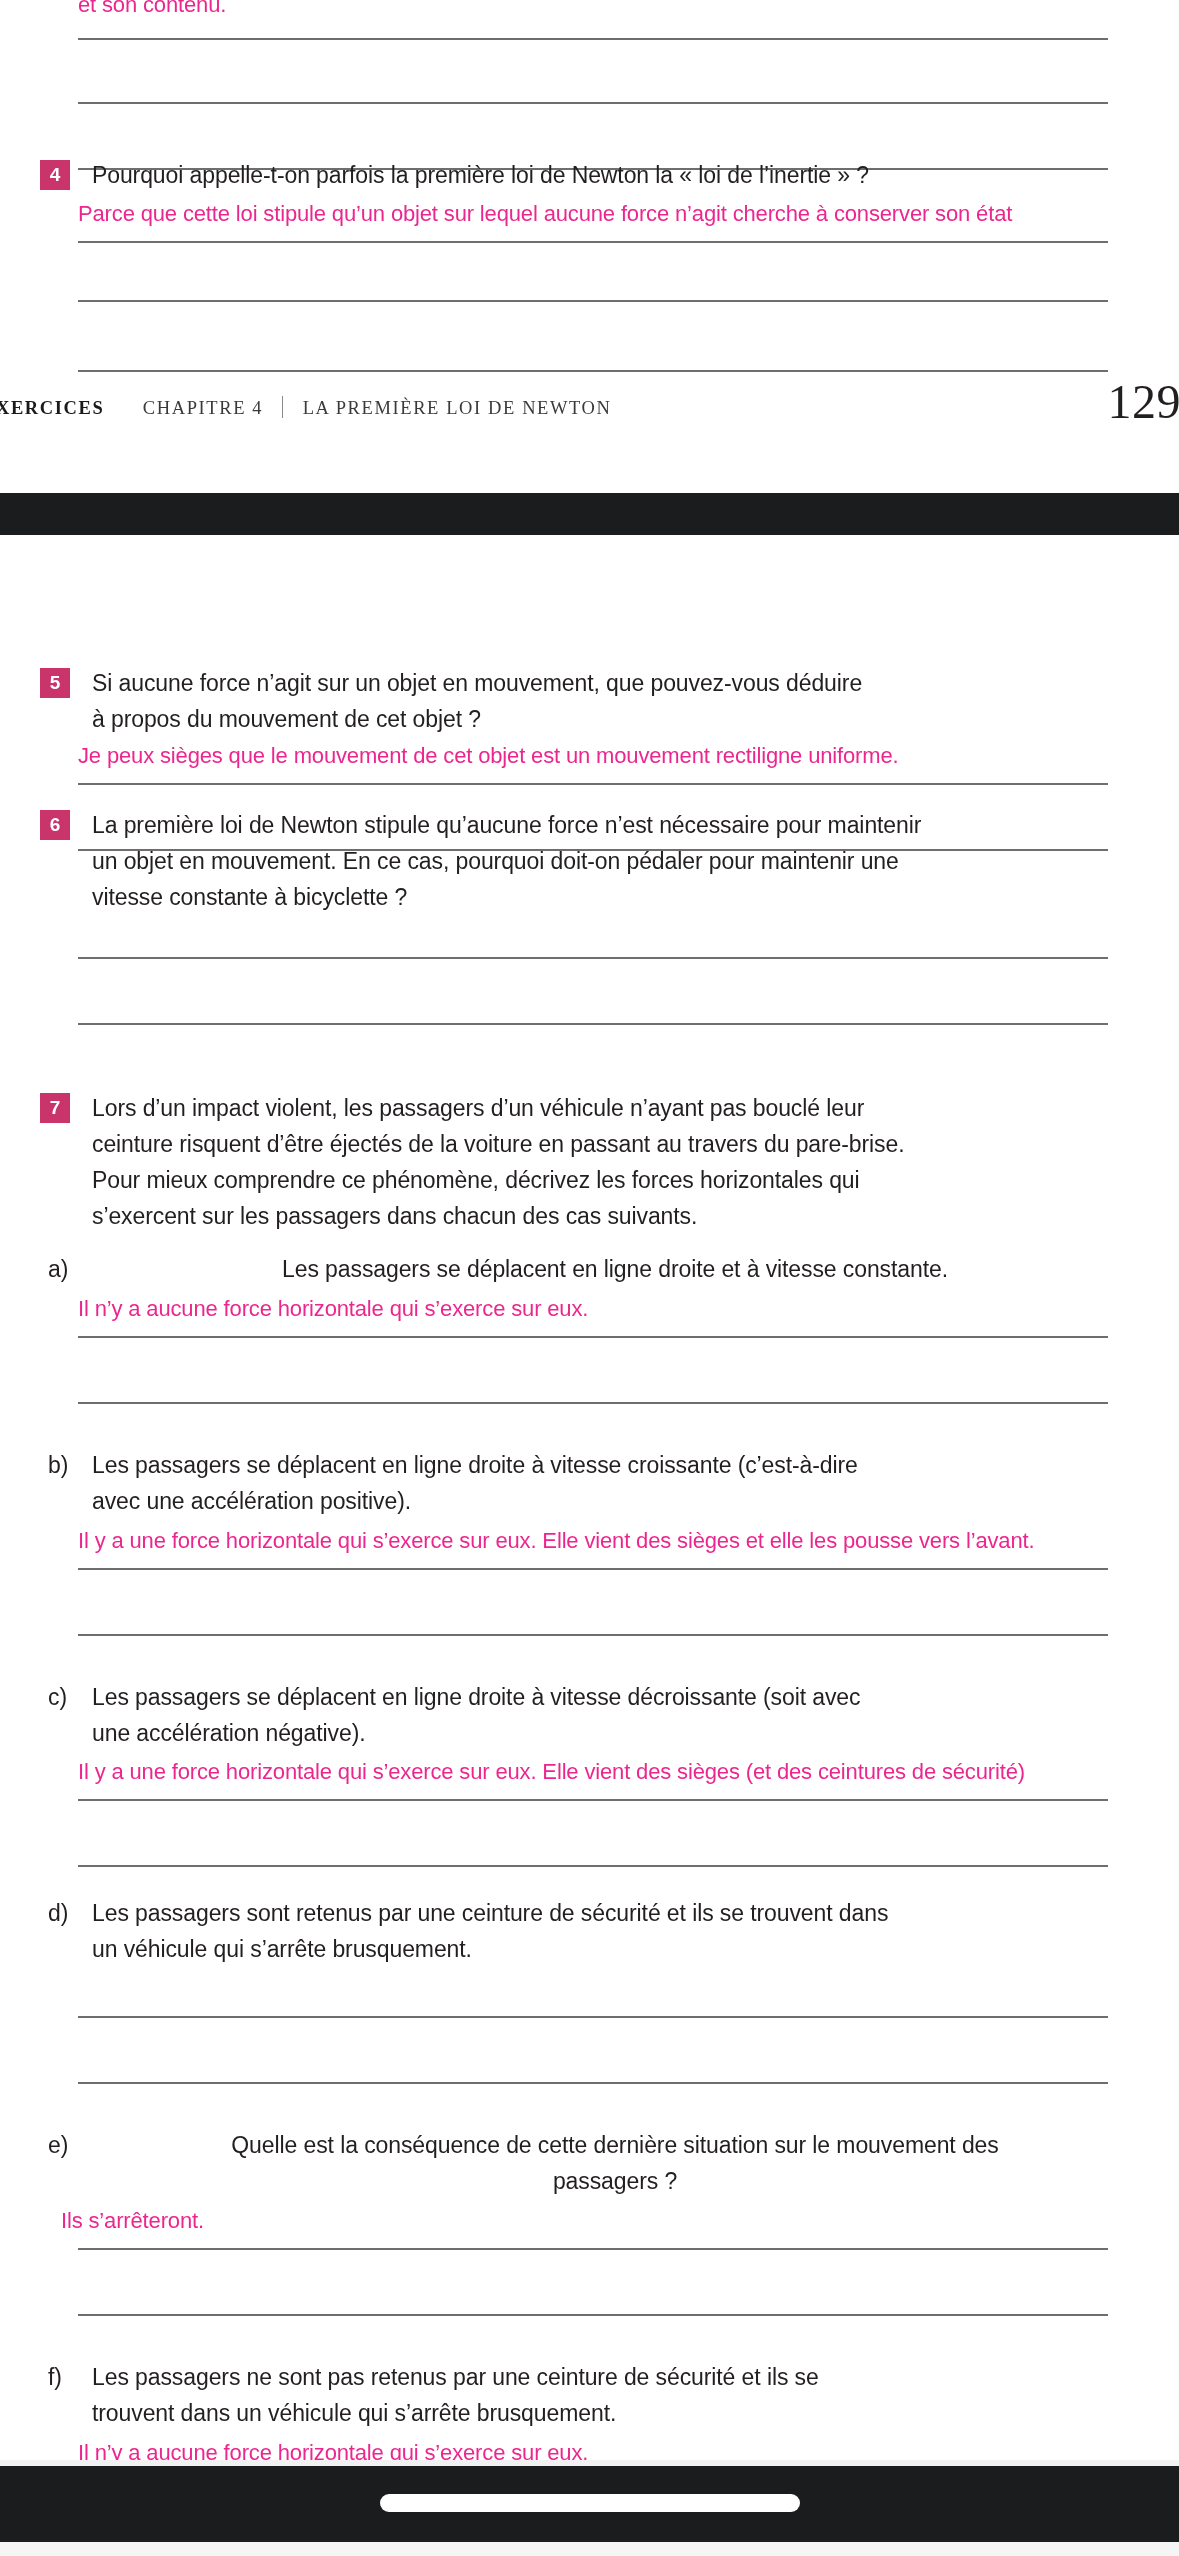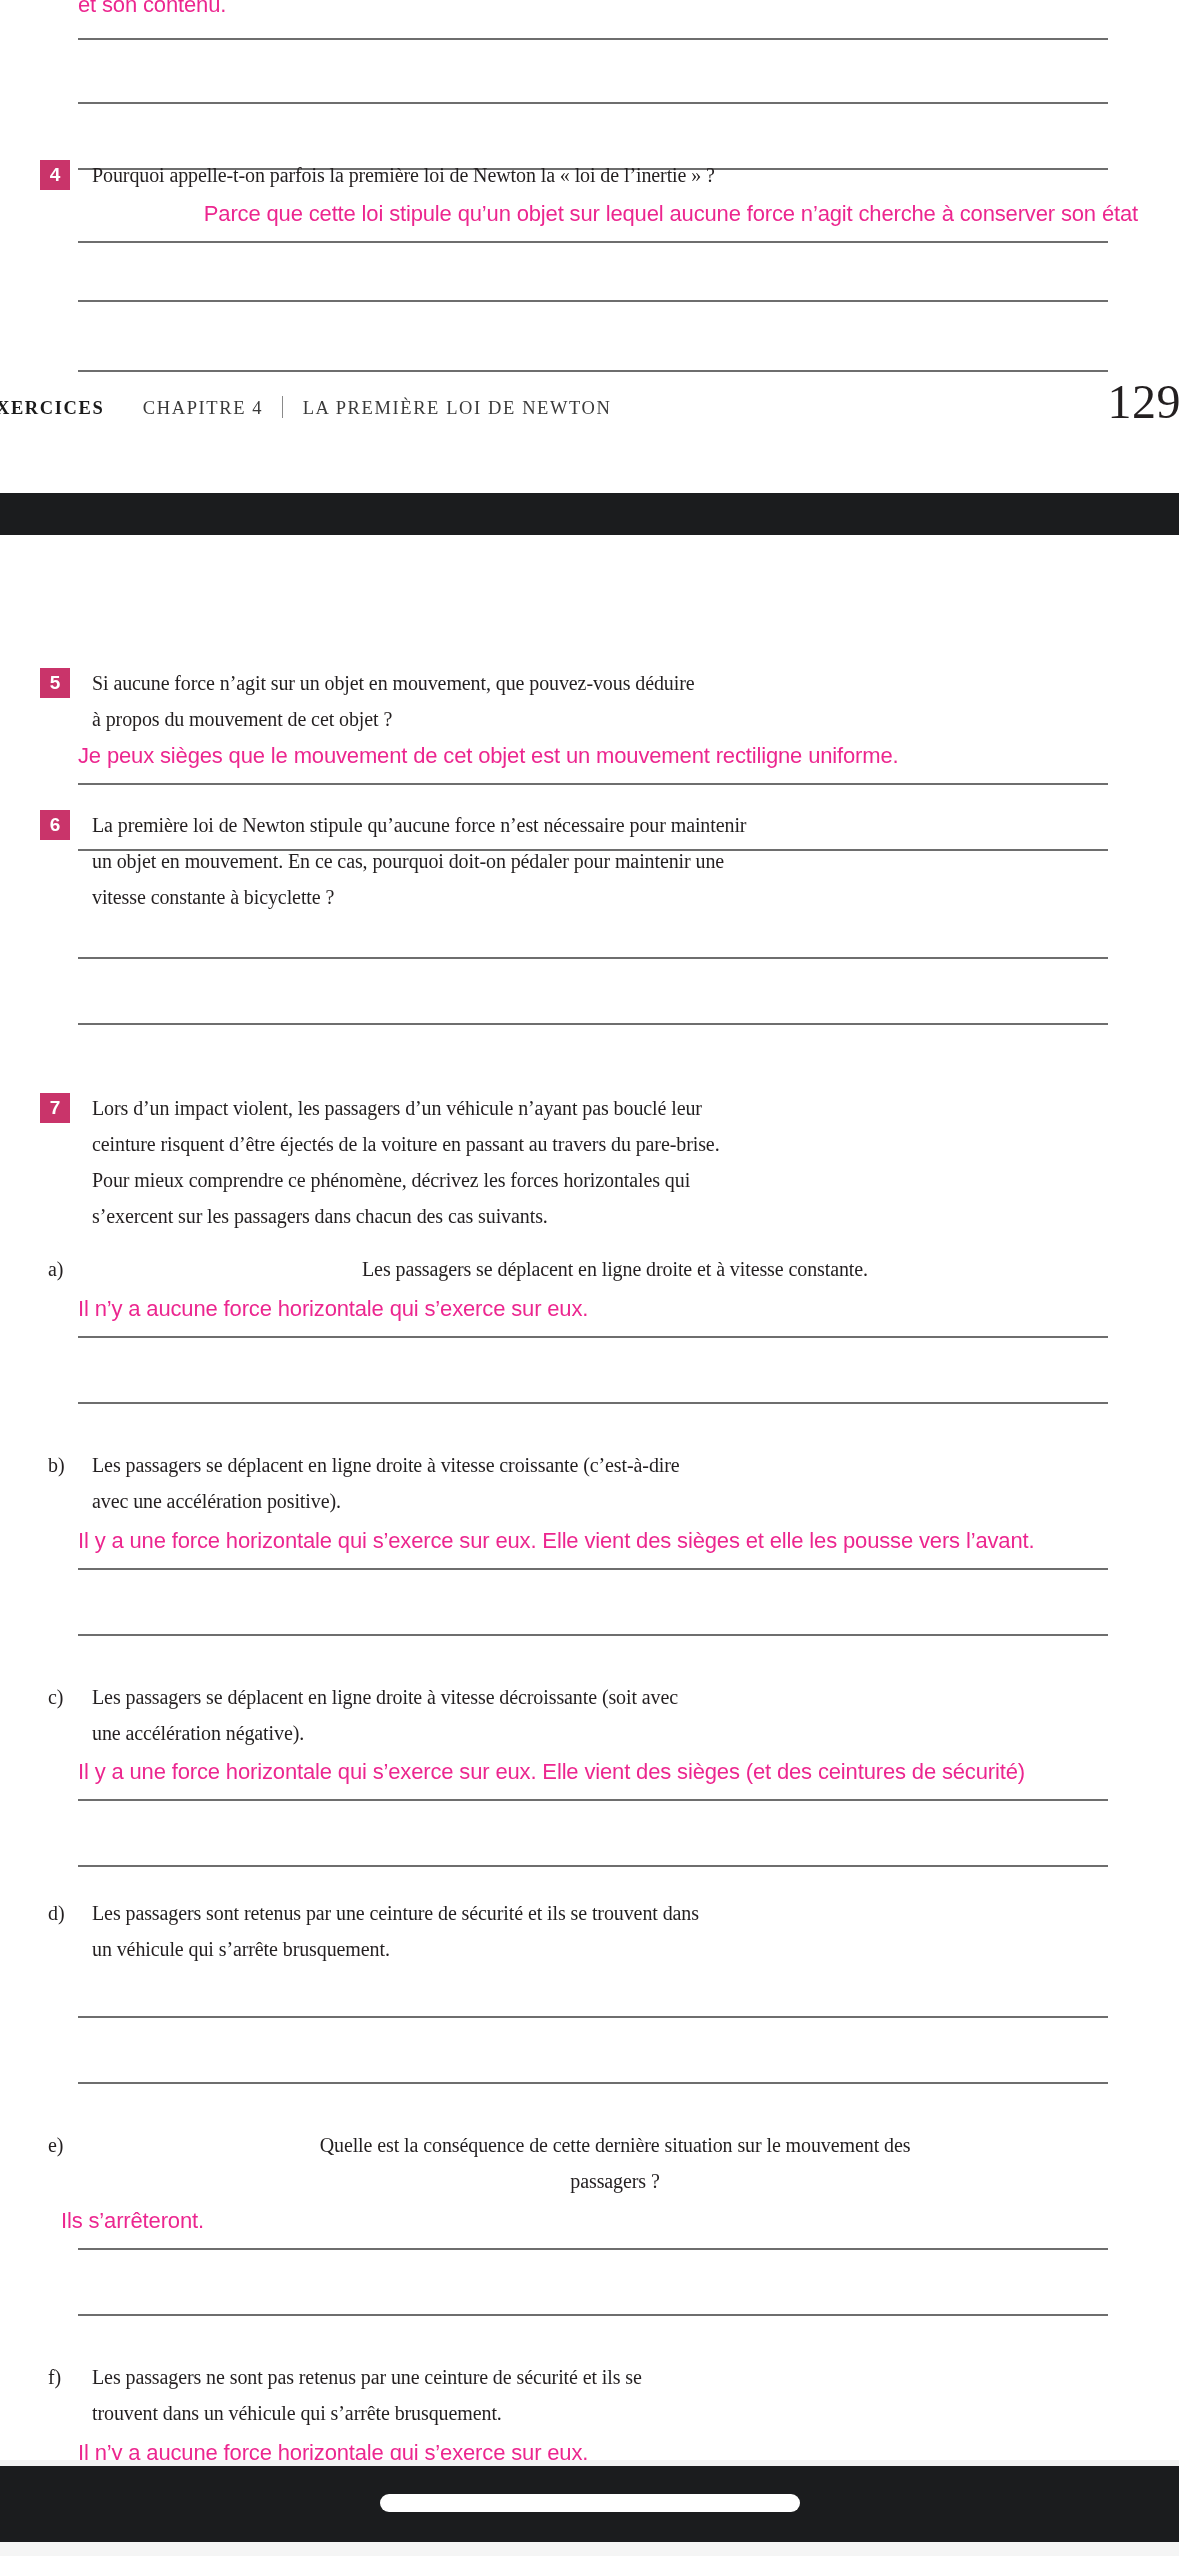--- a/index.html
+++ b/index.html
@@ -55,25 +55,25 @@
     background: #c9346a;
     color: #ffffff;
     font-size: 19px;
     font-weight: 700;
     line-height: 30px;
     text-align: center;
     font-family: "Liberation Sans", sans-serif;
   }
 
   .q-text {
-    font-size: 20px;
+    font-size: 23px;
     line-height: 36px;
     color: #231f20;
     letter-spacing: -0.1px;
-    font-family: Liberation Serif, serif;
+    font-family: Liberation Sans, sans-serif;
     white-space: pre-line;
   }
 
   .answer {
     position: relative;
     color: #ec268f;
     font-size: 22px;
     line-height: 30px;
     font-family: "Liberation Sans", sans-serif;
     letter-spacing: -0.15px;
@@ -169,21 +169,21 @@
     <div class="rule" style="left:78px;top:1972px;width:1030px;"></div>
     <div class="rule" style="left:78px;top:2038px;width:1030px;"></div>
 
     <div class="content" style="top:2027px;left:48px;width:1090px;">
       <div class="q-block">
         <div class="q-badge">4</div>
         <div class="q-text" style="padding-left:44px;">Pourquoi appelle-t-on parfois la première loi de Newton la « loi de l’inertie » ?</div>
       </div>
     </div>
 
-    <div class="content" style="top:2069px;left:78px;width:1060px;text-align:right;">
+    <div class="content" style="top:2069px;left:78px;width:1060px;">
       <div class="answer">Parce que cette loi stipule qu’un objet sur lequel aucune force n’agit cherche à conserver son état</div>
     </div>
     <div class="rule" style="left:78px;top:2111px;width:1030px;"></div>
 
     <div class="rule" style="left:78px;top:2170px;width:1030px;"></div>
     <div class="rule" style="left:78px;top:2073px;width:0px;"></div>
     <div class="rule" style="left:78px;top:2072px;width:0px;"></div>
     <div class="rule" style="left:78px;top:2240px;width:1030px;"></div>
 
     <div class="folio-row" style="top:2258px;">

